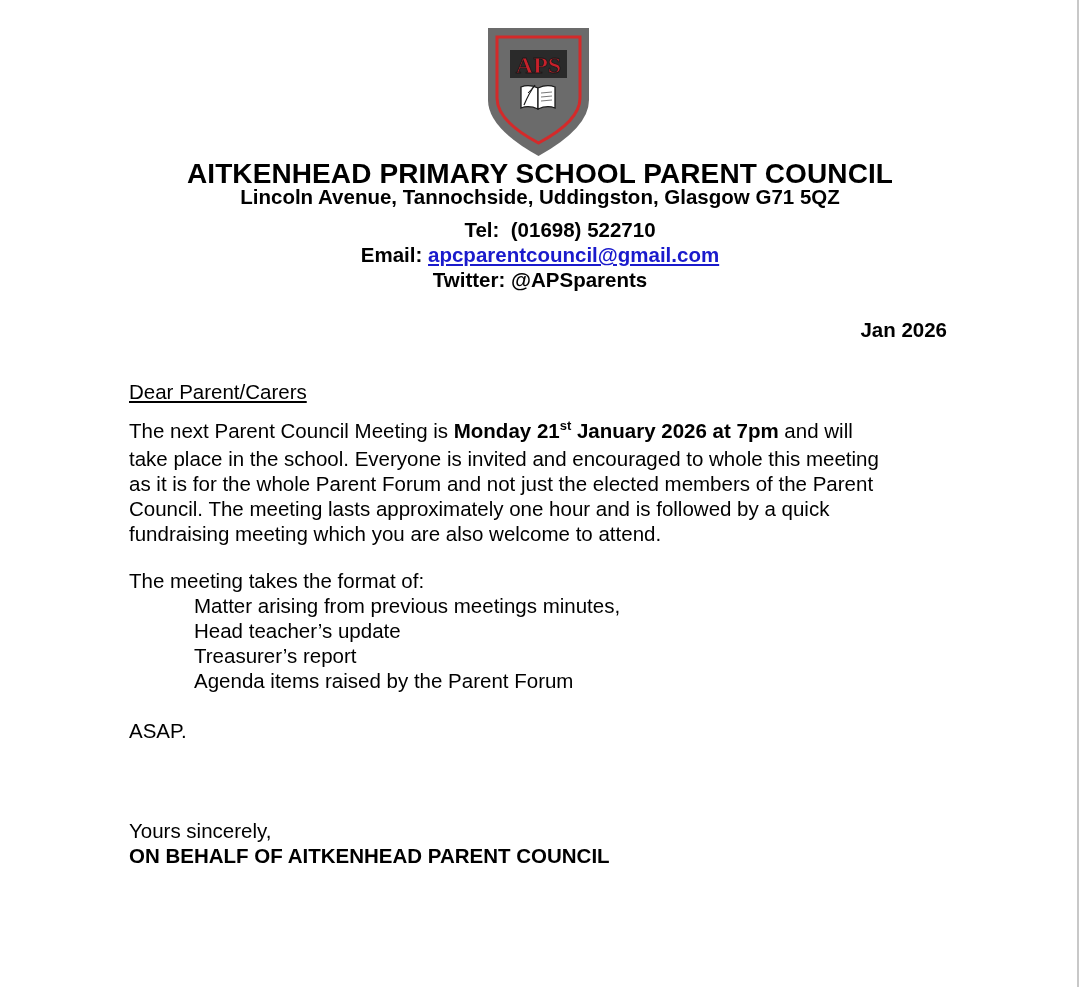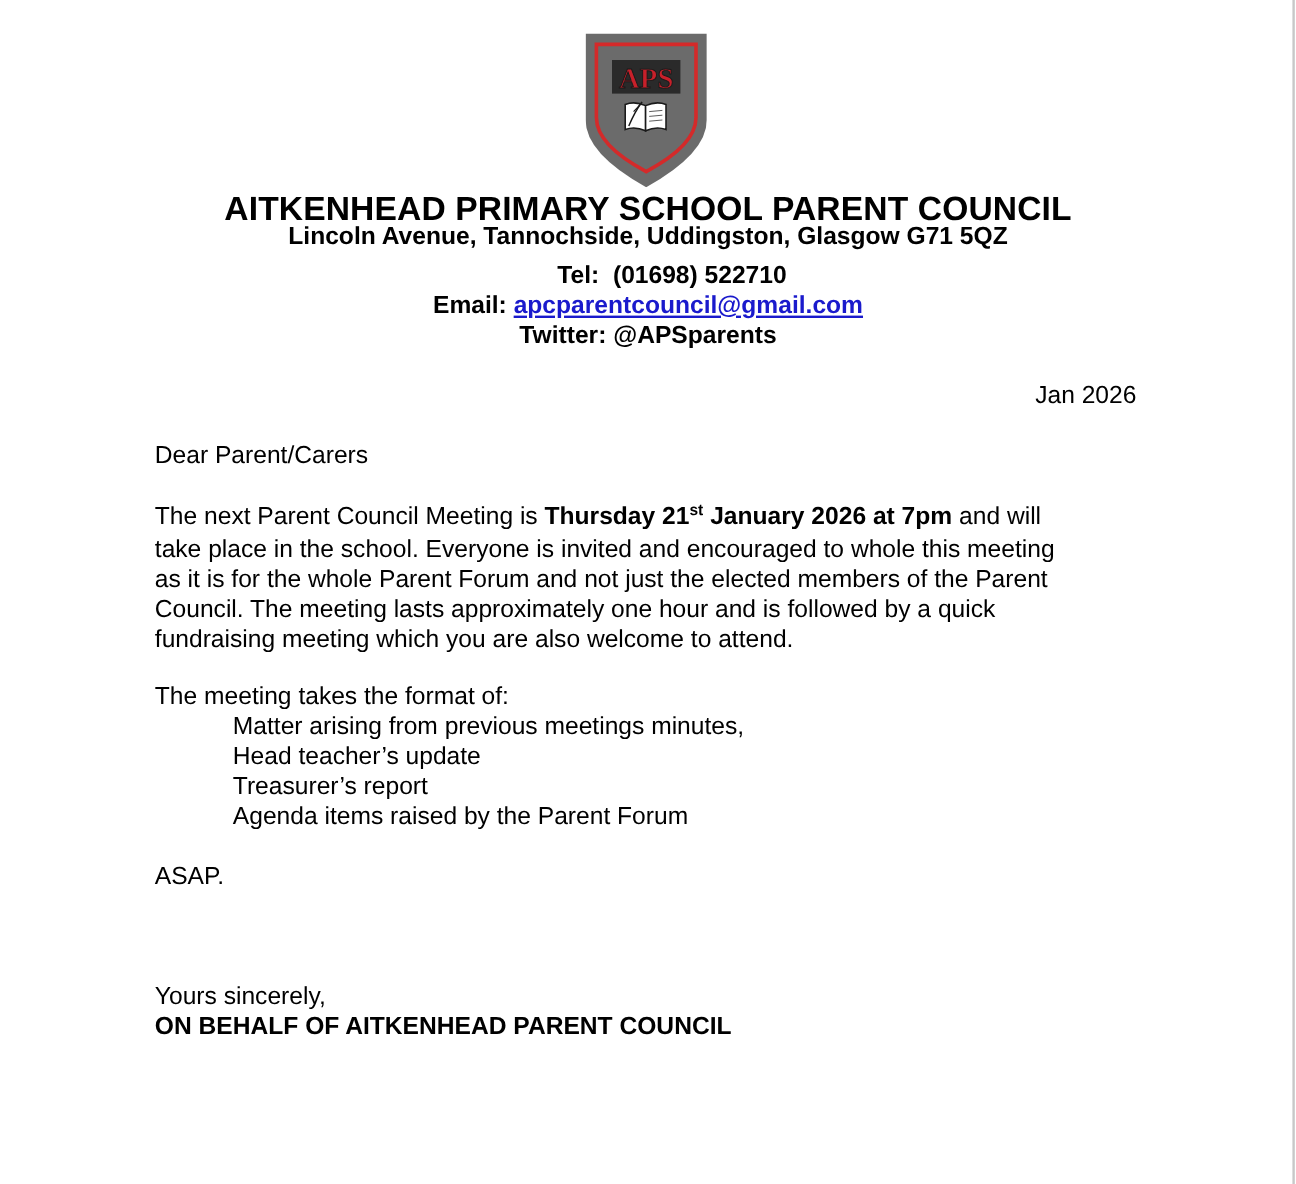--- a/index.html
+++ b/index.html
@@ -49,29 +49,30 @@
     .email-link {
       color: #1a1acc;
       text-decoration: underline;
       margin-top: 12px;
     }
     .date {
       position: absolute;
       right: 133px;
       top: 318px;
       font-size: 20.5px;
+      font-weight: bold;
     }
     .text {
       position: absolute;
       left: 129px;
       font-size: 20.5px;
       line-height: 25px;
       white-space: nowrap;
     }
-    .salutation { top: 367px; }
+    .salutation { top: 379px; text-decoration: underline; }
     .para1 { top: 418px; }
     .para1 b sup {
       font-size: 13px;
       vertical-align: 0;
       position: relative;
       top: -8px;
     }
     .format-intro { top: 568px; }
     .format-list {
       position: absolute;
@@ -120,21 +121,21 @@
 <div class="header twitter">
   <span>Twitter:</span>
   <span>@APSparents</span>
 </div>
 
 <div class="date">Jan 2026</div>
 
 <div class="text salutation">Dear Parent/Carers</div>
 
 <div class="text para1">
-  <div><span>The next Parent Council Meeting is </span><b><span>Thursday 21</span><sup>st</sup><span> January 2026 at 7pm</span></b><span> and will</span></div>
+  <div><span>The next Parent Council Meeting is </span><b><span>Monday 21</span><sup>st</sup><span> January 2026 at 7pm</span></b><span> and will</span></div>
   <div>take place in the school. Everyone is invited and encouraged to whole this meeting</div>
   <div>as it is for the whole Parent Forum and not just the elected members of the Parent</div>
   <div>Council. The meeting lasts approximately one hour and is followed by a quick</div>
   <div>fundraising meeting which you are also welcome to attend.</div>
 </div>
 
 <div class="text format-intro">The meeting takes the format of:</div>
 <ul class="format-list">
   <li>Matter arising from previous meetings minutes,</li>
   <li>Head teacher’s update</li>

